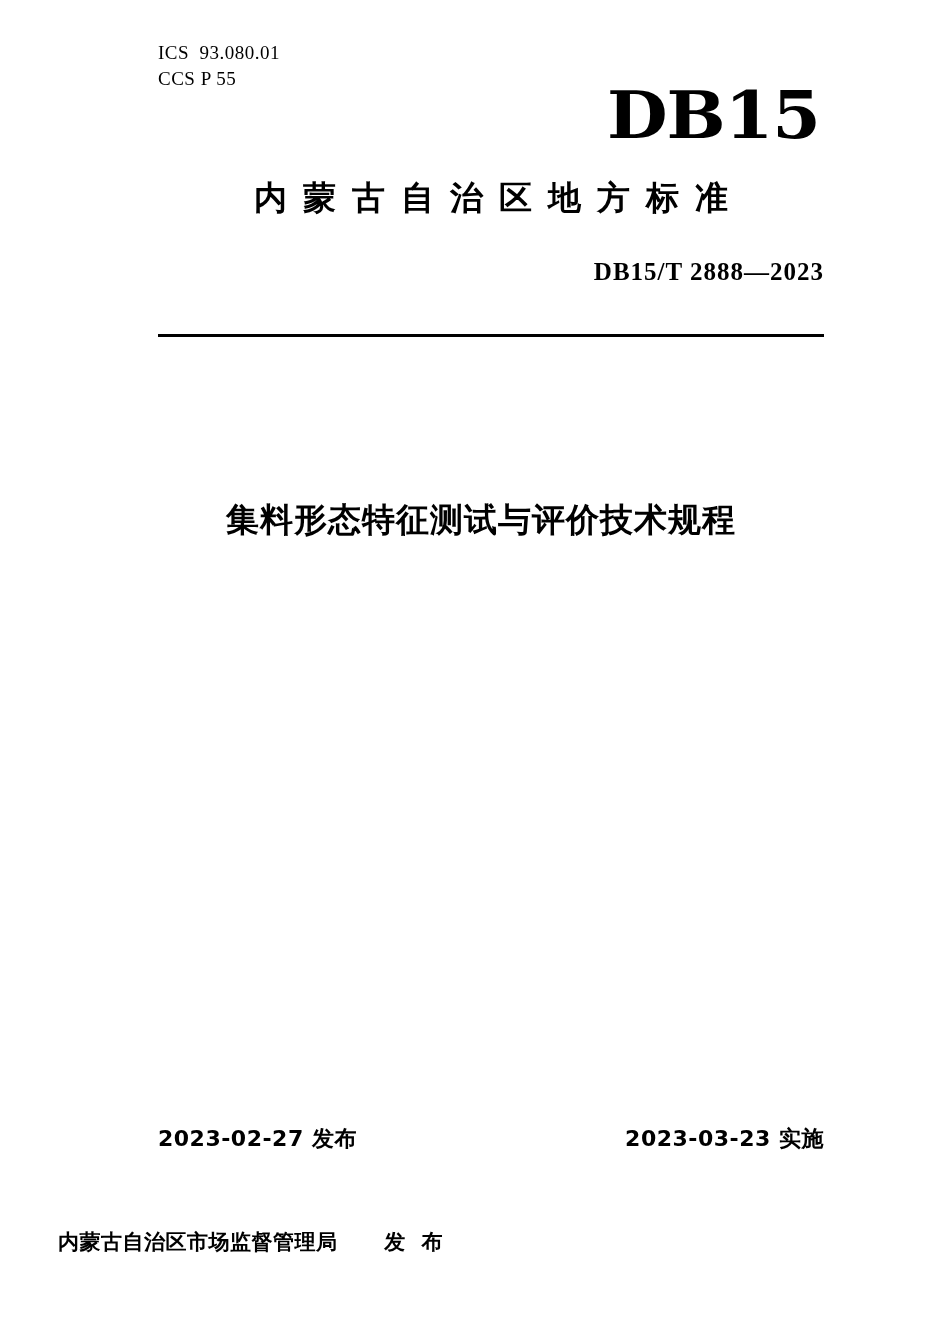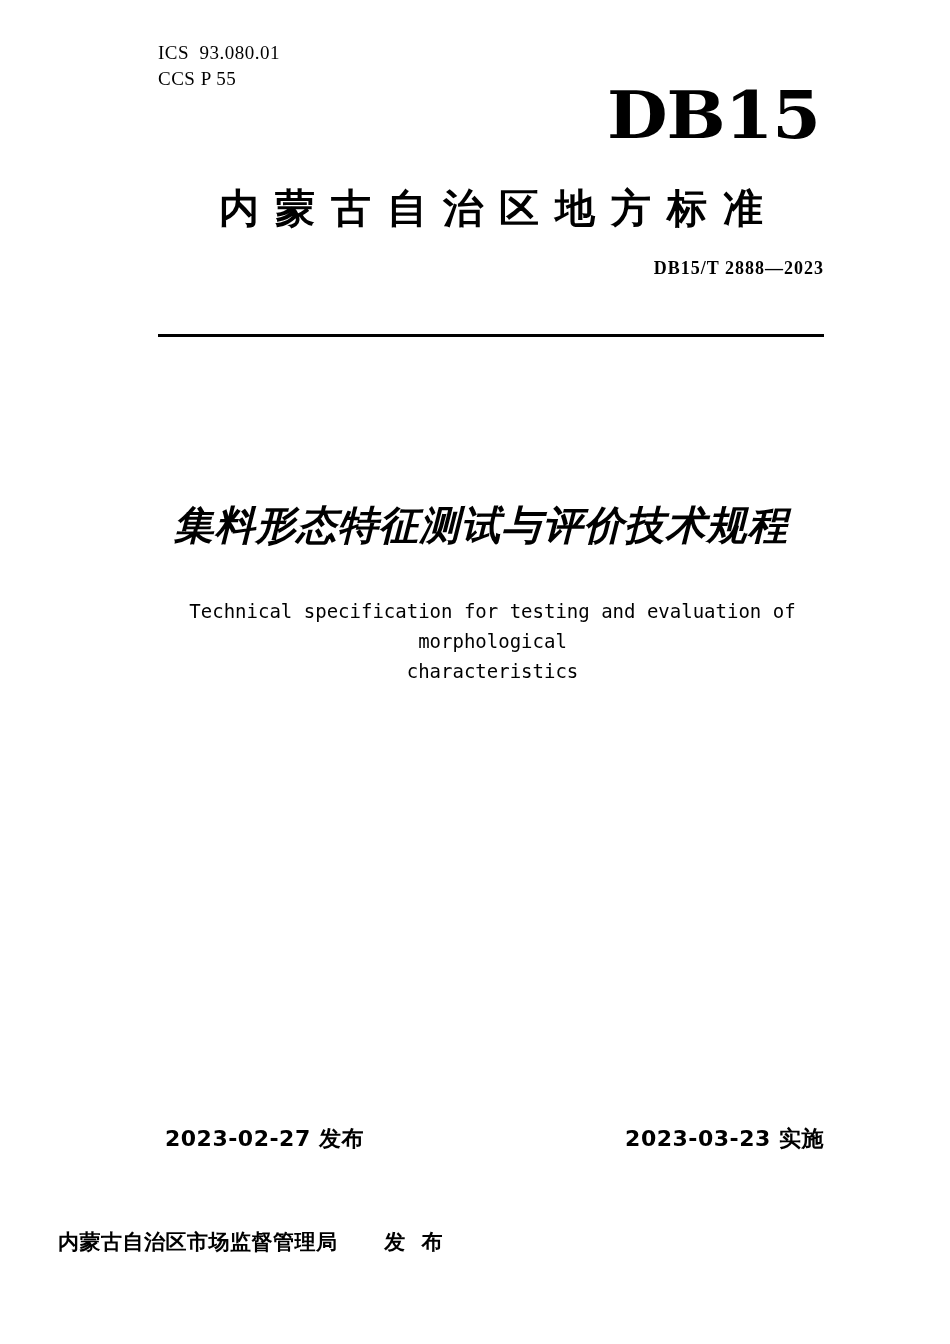--- a/index.html
+++ b/index.html
@@ -46,39 +46,39 @@
     line-height: 1;
     transform: scaleX(1.06);
     transform-origin: right center;
   }
 
   
   .std-line {
     position: absolute;
     left: 100px;
     right: 68px;
-    top: 184px;
+    top: 178px;
     text-align: center;
     font-family: "DejaVu Sans", sans-serif;
     font-weight: bold;
-    font-size: 40px;
+    font-size: 33px;
     line-height: 1.2;
     letter-spacing: 16px;
     white-space: nowrap;
     text-indent: 16px;
   }
 
   
   .std-no {
     position: absolute;
     right: 68px;
     top: 258px;
     font-family: "Liberation Serif", serif;
     font-weight: bold;
-    font-size: 18px;
+    font-size: 25px;
     letter-spacing: 1px;
     white-space: pre;
   }
 
   
   .rule {
     position: absolute;
     left: 100px;
     right: 68px;
     top: 334px;
@@ -88,41 +88,40 @@
 
   
   .doc-title-cn {
     position: absolute;
     left: 80px;
     right: 68px;
     top: 498px;
     text-align: center;
     font-family: "DejaVu Sans", sans-serif;
     font-weight: bold;
-    font-size: 40px;
+    font-size: 33px;
     letter-spacing: 1px;
     white-space: nowrap;
-    font-style: italic;
   }
   .doc-title-en {
     position: absolute;
     left: 110px;
     right: 75px;
     top: 596px;
     text-align: center;
     font-family: "DejaVu Sans Mono", monospace;
     font-size: 19px;
     line-height: 30px;
     letter-spacing: 0px;
   }
 
   
   .date-row {
     position: absolute;
-    left: 107px;
+    left: 100px;
     right: 68px;
     top: 1124px;
     display: flex;
     justify-content: space-between;
     align-items: baseline;
     font-family: "DejaVu Sans", sans-serif;
     font-weight: bold;
     font-size: 22px;
     letter-spacing: 0.5px;
   }
@@ -154,24 +153,20 @@
   <div class="db-logo">DB15</div>
 
   <div class="std-line">内蒙古自治区地方标准</div>
 
   <div class="std-no">DB15/T 2888—2023</div>
 
   <div class="rule"></div>
 
   <div class="doc-title-cn">集料形态特征测试与评价技术规程</div>
 
-  <div class="doc-title-en">
-    <div>Technical specification for testing and evaluation of morphological</div>
-    <div>characteristics</div>
-  </div>
 
   <div class="date-row">
     <span>2023-02-27 发布</span>
     <span>2023-03-23 实施</span>
   </div>
 
   <div class="publisher">内蒙古自治区市场监督管理局      发  布</div>
 
 </div>
 

